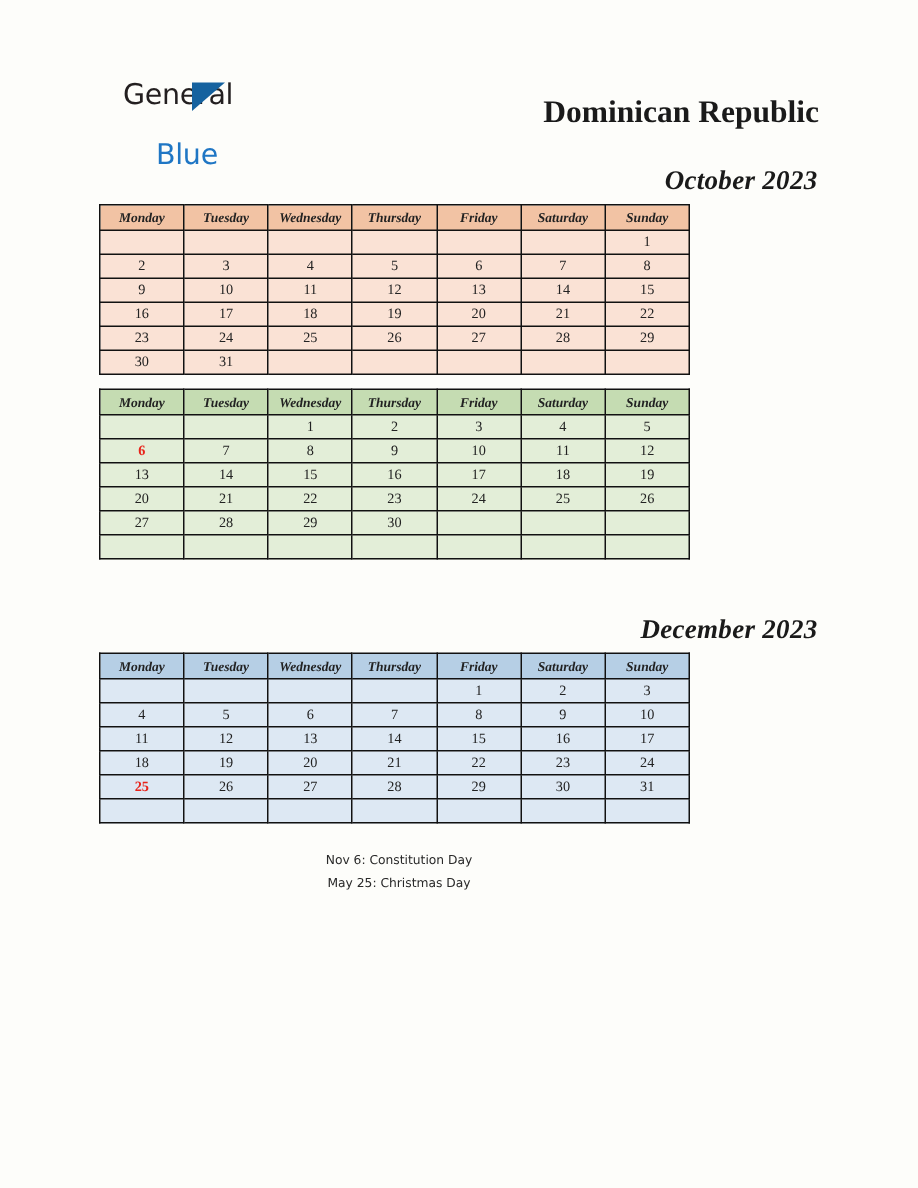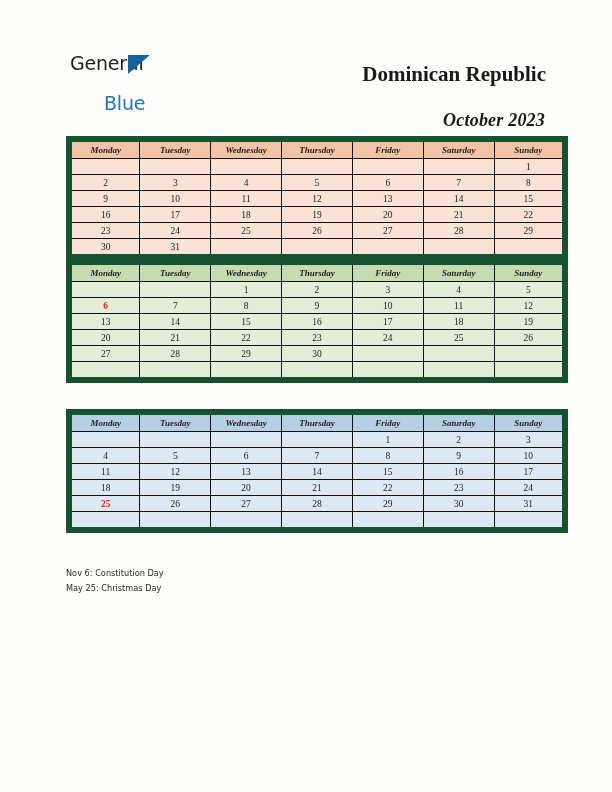--- a/index.html
+++ b/index.html
@@ -25,21 +25,21 @@
   }
   .logo {
     position: absolute;
     left: 0;
     top: 0;
     width: 180px;
     height: 46px;
   }
   .logo-general {
     position: absolute;
-    left: 4px;
+    left: 16px;
     top: 0;
     font-family: "DejaVu Sans", sans-serif;
     font-size: 19px;
     color: #231f20;
     letter-spacing: -0.2px;
     text-align: right;
   }
   .logo-blue {
     position: absolute;
     left: 38px;
@@ -87,23 +87,23 @@
     font-size: 18px;
     font-weight: bold;
     font-style: italic;
     color: #1a1a1a;
     margin-bottom: 5px;
     letter-spacing: 0.2px;
   }
 
   table.cal {
     border-collapse: collapse;
-    width: 502px;
+    width: 394px;
     table-layout: fixed;
-    border: 6px solid #14532d;
+    border: 1px solid #14532d;
   }
   table.cal td {
     border: 1px solid #111;
     height: 15px;
     text-align: center;
     vertical-align: middle;
     font-family: "Liberation Serif", serif;
     font-size: 9.5px;
     color: #222;
     padding: 0;
@@ -135,20 +135,21 @@
     left: 66px;
     top: 566px;
     width: 400px;
   }
   .legend-item {
     font-family: "DejaVu Sans", sans-serif;
     font-size: 8.2px;
     color: #2a2a2a;
     line-height: 14.5px;
     white-space: nowrap;
+    text-align: center;
   }
 </style>
 </head>
 <body>
 
 <div class="header">
   <div class="logo">
     <span class="logo-general">General</span>
     <span class="logo-triangle"></span>
     <span class="logo-blue">Blue</span>
@@ -291,20 +292,21 @@
           <td class="day"></td>
           <td class="day"></td>
           <td class="day"></td>
           <td class="day"></td>
         </tr>
       </tbody>
   </table>
 </div>
 
 <div class="month-block" id="month-2">
+  <div class="month-title">December 2023</div>
   <table class="cal">
     <tbody>
         <tr>
           <td class="dow">Monday</td>
           <td class="dow">Tuesday</td>
           <td class="dow">Wednesday</td>
           <td class="dow">Thursday</td>
           <td class="dow">Friday</td>
           <td class="dow">Saturday</td>
           <td class="dow">Sunday</td>

